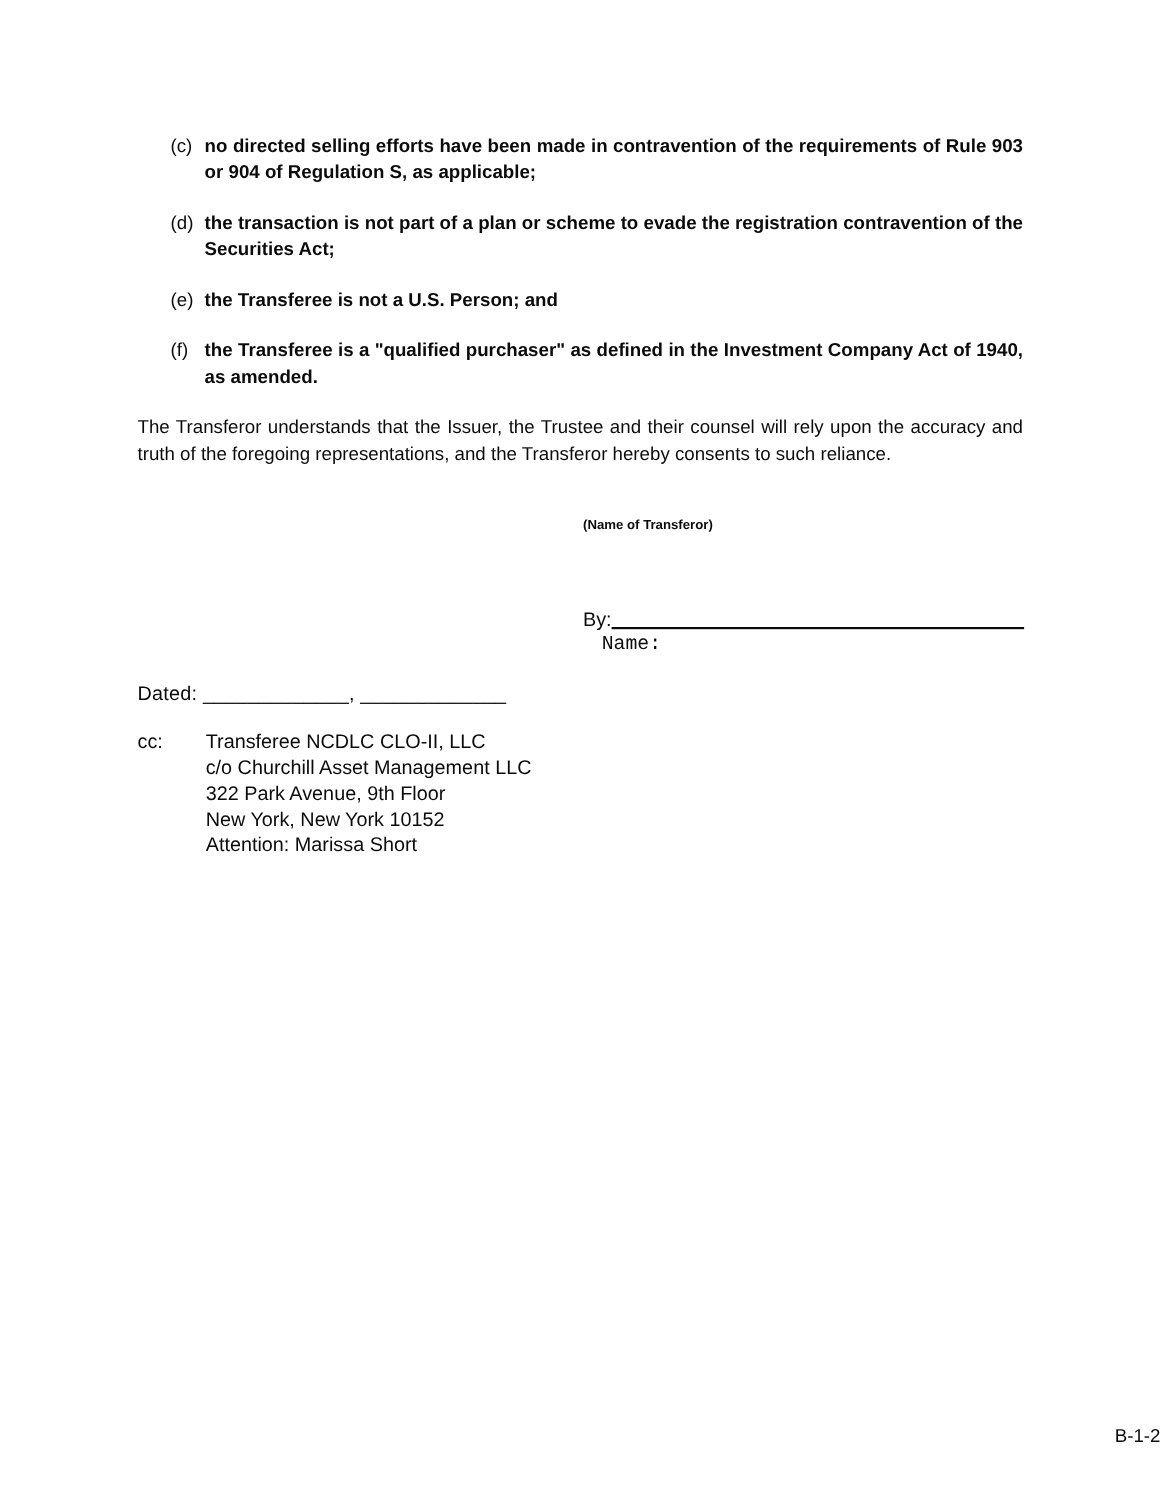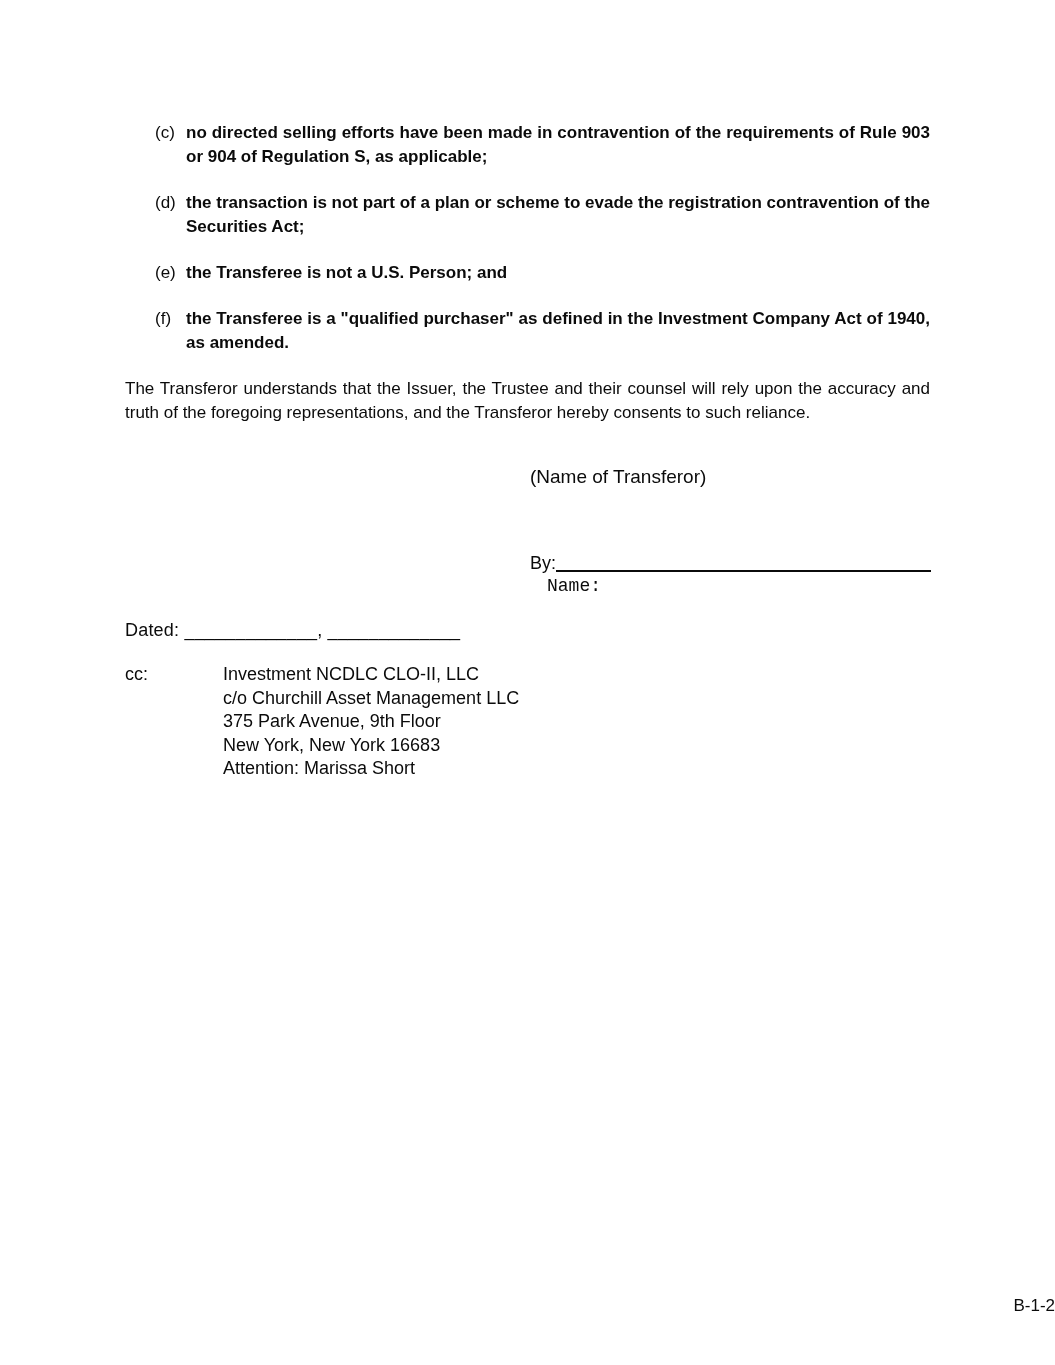--- a/index.html
+++ b/index.html
@@ -36,21 +36,22 @@
     text-align: justify;
     margin: 0 0 0 0;
   }
   .signature-block {
     margin-left: 405px;
     width: 401px;
     margin-top: 40px;
     font-size: 18px;
   }
   .transferor-caption {
-    font-size: 19px;
+    font-size: 12px;
+    font-weight: bold;
   }
   .by-row {
     display: flex;
     align-items: flex-start;
     margin-top: 63px;
     line-height: 23px;
   }
   .sig-line {
     flex: 1;
     border-bottom: 2px solid #0b0b0b;
@@ -64,21 +65,20 @@
   .dated-row {
     margin-top: 20px;
     font-size: 18px;
     letter-spacing: 0.2px;
   }
   .cc-block {
     display: flex;
     margin-top: 21px;
     font-size: 18px;
     line-height: 23.5px;
-    gap: 36px;
   }
   .cc-label {
     flex: 0 0 62px;
   }
   .footer {
     position: absolute;
     top: 1274px;
     left: 0;
     width: 100%;
     text-align: right;
@@ -120,23 +120,23 @@
         <span class="sig-line"></span>
     </div>
     <div class="name-row">Name:</div>
   </div>
 
   <div class="dated-row">Dated: _____________, _____________</div>
 
   <div class="cc-block">
     <span class="cc-label">cc:</span>
     <div class="cc-address">
-      <div>Investment NCDLC CLO-II, LLC</div>
+      <div>Transferee NCDLC CLO-II, LLC</div>
       <div>c/o Churchill Asset Management LLC</div>
-      <div>375 Park Avenue, 9th Floor</div>
-      <div>New York, New York 16683</div>
+      <div>322 Park Avenue, 9th Floor</div>
+      <div>New York, New York 10152</div>
       <div>Attention: Marissa Short</div>
     </div>
   </div>
 
   <div class="footer">B-1-2</div>
 
 </div>
 
 </body></html>

